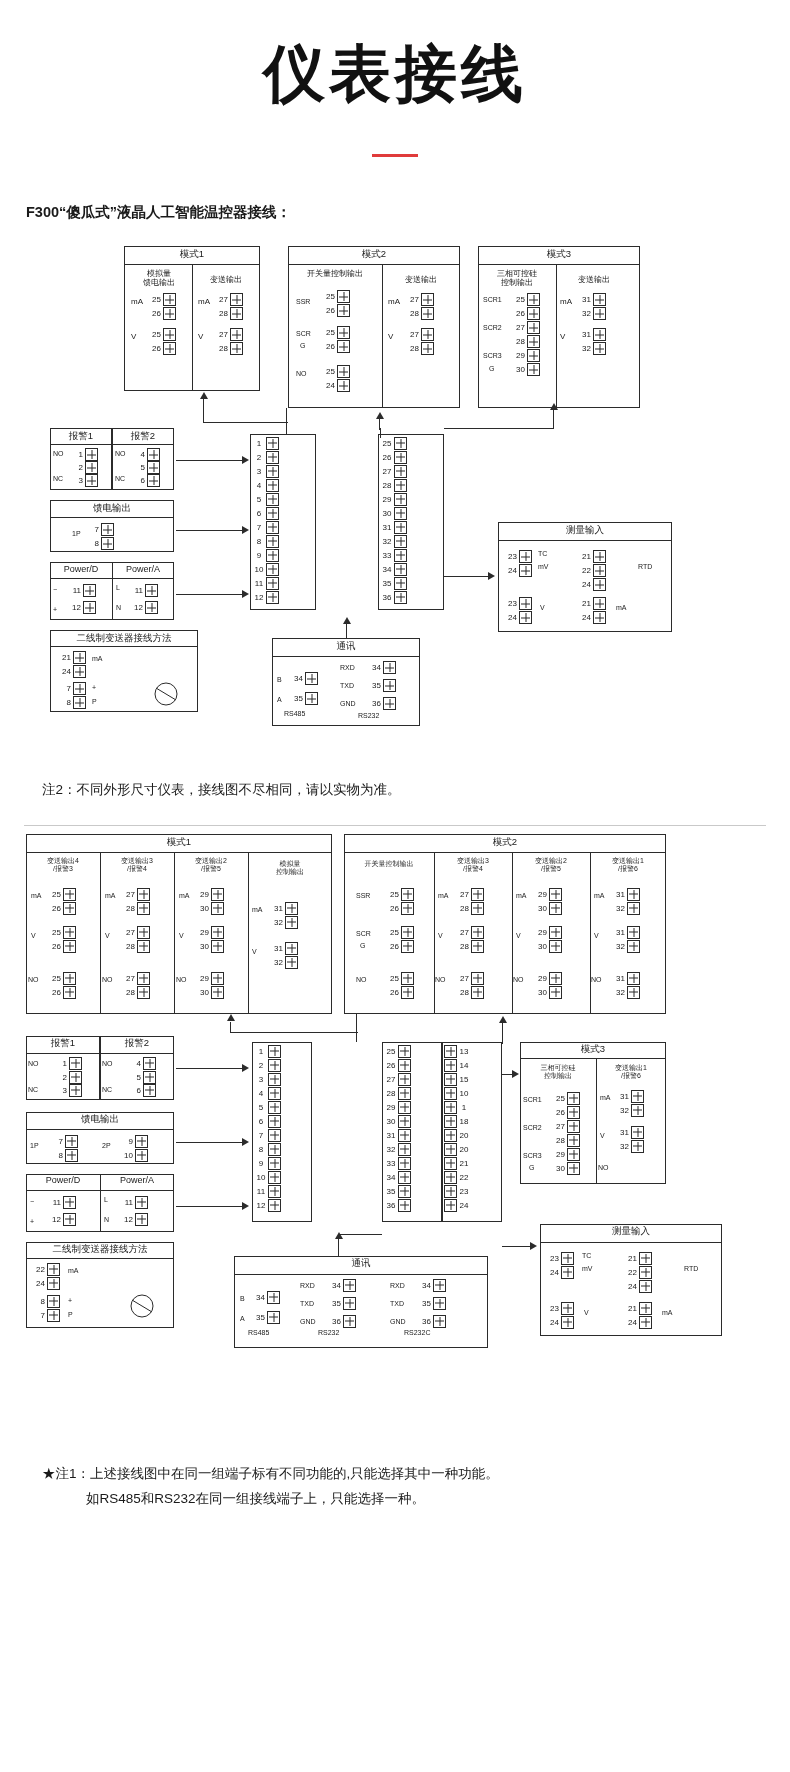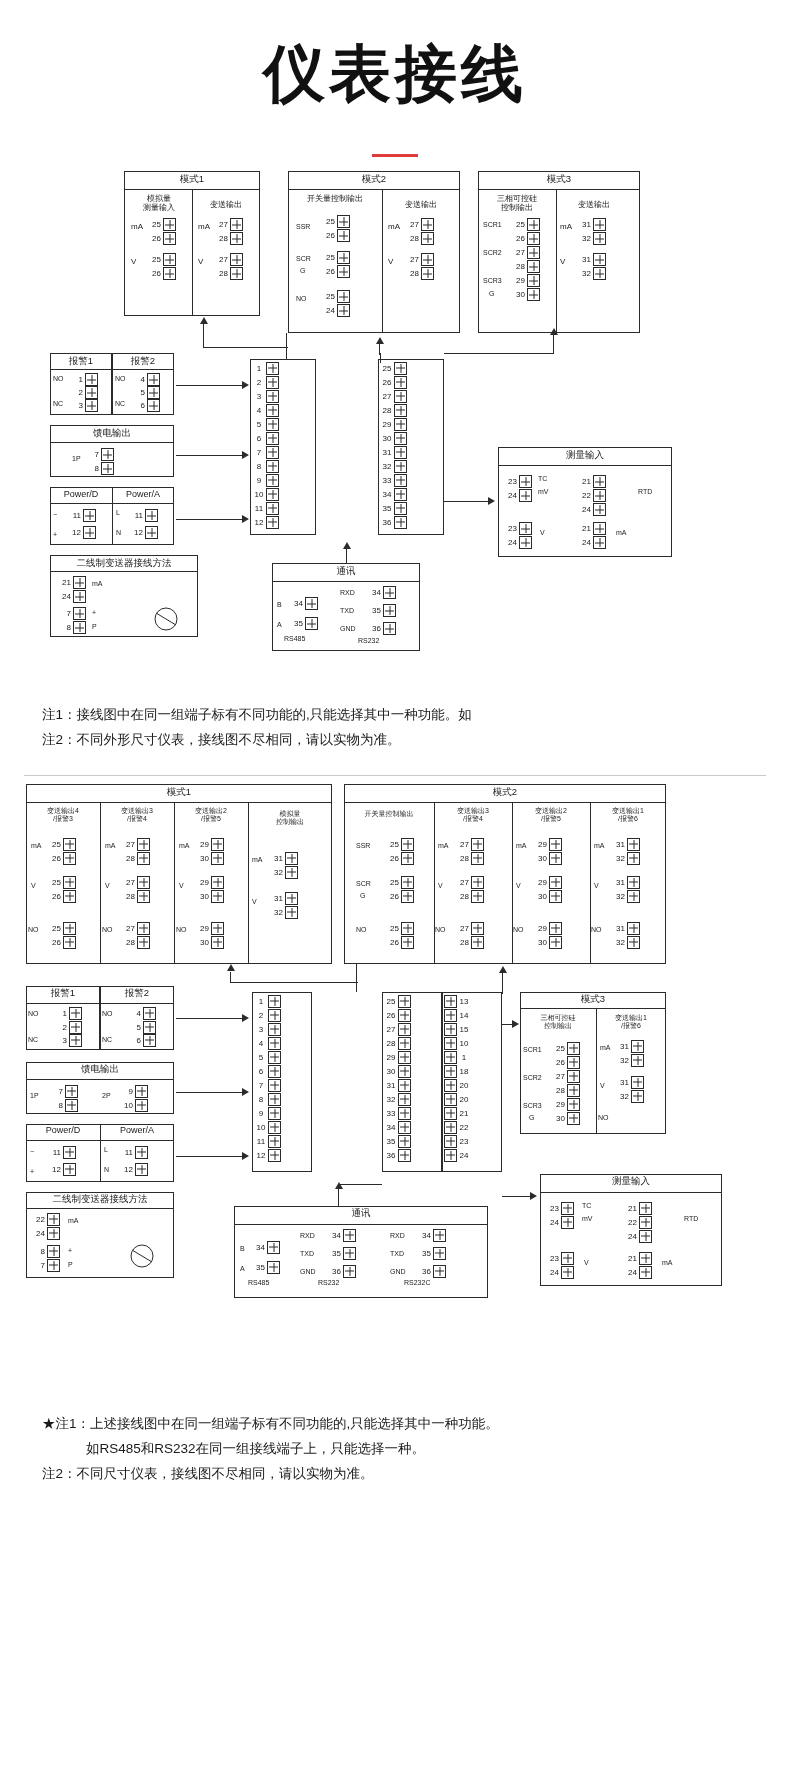--- a/index.html
+++ b/index.html
@@ -106,29 +106,30 @@
   .ah-up    { border-left:4px solid transparent; border-right:4px solid transparent; border-bottom:7px solid #2b2b2b; }
 </style>
 </head>
 <body>
 
 <div class="page">
 
   <div class="title">仪表接线</div>
   <div class="title-rule"></div>
 
+  <div class="section-heading">F300“傻瓜式”液晶人工智能温控器接线：</div>
 
   <div class="diagram" style="height:530px;">
 
     <div class="box" style="left:124px; top:14px; width:136px; height:145px;"></div>
     <div class="hline" style="left:124px; top:32px; width:136px;"></div>
     <div class="vline" style="left:192px; top:32px; height:127px;"></div>
     <div class="box-title" style="left:124px; top:17px; width:136px;">模式1</div>
     <div class="lbl" style="left:129px; top:38px; width:60px; text-align:center;">模拟量
-测量输入</div>
+馈电输出</div>
     <div class="lbl" style="left:195px; top:44px; width:62px; text-align:center;">变送输出</div>
 
     <div class="lbl" style="left:131px; top:66px;">mA</div>
     <div class="term" style="left:148px; top:61px;">
         <span class="num">25</span>
         <span class="screw"></span>
       </div>
     <div class="term" style="left:148px; top:75px;">
         <span class="num">26</span>
         <span class="screw"></span>
@@ -590,21 +591,20 @@
       </div>
     <div class="lbl s7" style="left:616px; top:372px;">mA</div>
 
     <div class="arrow">
       <div class="shaft" style="left:444px; top:344px; width:44px; height:1px; position:absolute;"></div>
       <div class="head ah-right" style="left:488px; top:340px;"></div>
     </div>
   </div>
 
   <div class="notes">
-    <div>注1：接线图中在同一组端子标有不同功能的,只能选择其中一种功能。如</div>
     <div>注2：不同外形尺寸仪表，接线图不尽相同，请以实物为准。</div>
   </div>
 
   <hr class="divider">
 
 
   <div class="diagram" style="height:620px;">
 
     <div class="box" style="left:26px; top:8px; width:306px; height:180px;"></div>
     <div class="hline" style="left:26px; top:26px; width:306px;"></div>
@@ -1308,16 +1308,15 @@
 
     <div class="arrow">
       <div class="shaft" style="left:502px; top:420px; width:28px; height:1px; position:absolute;"></div>
       <div class="head ah-right" style="left:530px; top:416px;"></div>
     </div>
   </div>
 
   <div class="notes">
     <div>★注1：上述接线图中在同一组端子标有不同功能的,只能选择其中一种功能。</div>
     <div class="indent">如RS485和RS232在同一组接线端子上，只能选择一种。</div>
-    <div>注2：不同尺寸仪表，接线图不尽相同，请以实物为准。</div>
   </div>
 
 </div>
 
 </body></html>

